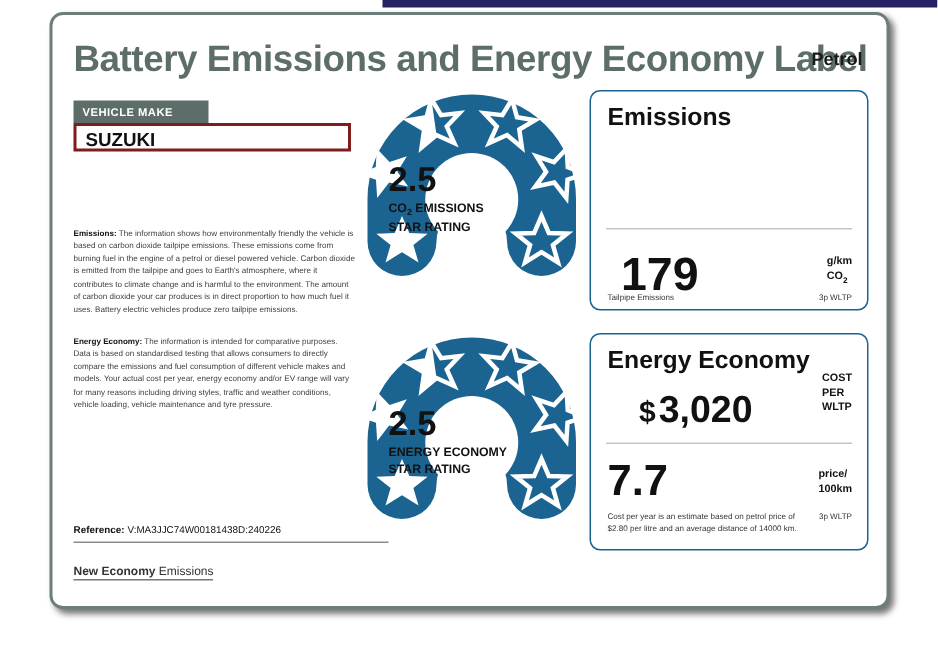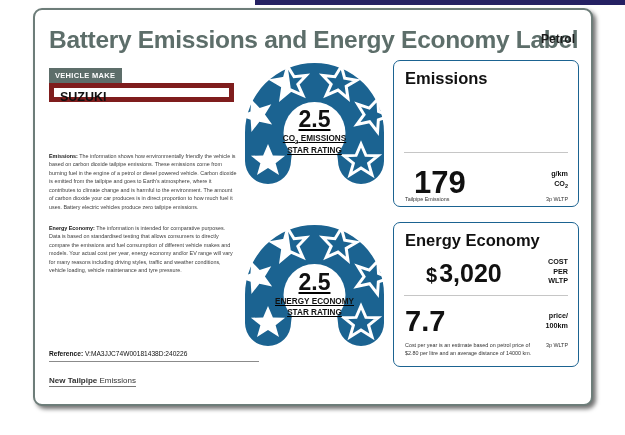--- a/index.html
+++ b/index.html
@@ -31,24 +31,24 @@
   #fuel{
     position:absolute;right:16px;top:22px;
     font-size:12px;font-weight:bold;color:#1a1a1a;
   }
   
   .fieldblock{position:absolute;left:14px;width:185px;}
   .fieldlabel{
     display:inline-block;
     background:#5d6e6a;color:#fff;
     font-size:7.5px;font-weight:bold;letter-spacing:.3px;
-    padding:3px 7px 3px 6px;
+    padding:3px 24px 3px 6px;
   }
   .fieldvalue{
-    border:5px solid #7f1d1d;
+    border:2px solid #7f1d1d;
     height:19px;line-height:19px;
     font-size:12.5px;font-weight:bold;color:#111;
     padding-left:6px;box-sizing:border-box;
     background:#fff;
   }
   #make-block{top:54px;}
   #model-block{top:98px;}
   .para{
     position:absolute;left:14px;width:188px;
     font-size:5.4px;line-height:1.57;color:#3d3d3d;text-align:left;
@@ -69,24 +69,23 @@
     border-bottom:1px solid #777;
     padding-bottom:1px;
   }
   #govt .nz{font-weight:bold;}
   
   .badge{position:absolute;width:145px;height:145px;}
   #badge-co2{left:207px;top:50px;}
   #badge-energy{left:207px;top:212px;}
   .badge svg{display:block;width:145px;height:145px;}
   .badge-center{
-    position:absolute;left:0;top:0;width:145px;height:145px;
-    display:flex;flex-direction:column;align-items:center;justify-content:center;
+    position:absolute;left:17px;top:0;width:145px;height:145px;
+    display:flex;flex-direction:column;align-items:flex-start;justify-content:center;
     pointer-events:none;
-    text-decoration:underline;
   }
   .badge-num{font-size:23px;font-weight:bold;color:#111;line-height:1;margin-bottom:3px;}
   .badge-l1{font-size:8.2px;font-weight:bold;color:#111;line-height:1.25;white-space:nowrap;}
   .badge-l2{font-size:8.2px;font-weight:bold;color:#111;line-height:1.25;white-space:nowrap;}
   .badge-l1 sub{font-size:6px;}
   
   .panel{
     position:absolute;left:358px;width:186px;
     border:1.6px solid #1b6391;
     border-radius:7px;
@@ -103,33 +102,33 @@
     position:absolute;left:10px;right:10px;top:91px;
     border-top:1px solid #c6c6c6;
   }
   .bignum{
     position:absolute;font-weight:bold;color:#111;line-height:1;
   }
   #em-value{left:20px;top:106px;font-size:31px;}
   .unit{
     position:absolute;right:10px;
     font-size:7.2px;font-weight:bold;color:#111;
-    text-align:right;line-height:1.35;
+    text-align:left;line-height:1.35;
   }
   #em-unit{top:108px;}
   #em-unit sub{font-size:5.5px;}
   .footnote{
     position:absolute;
     font-size:5.4px;color:#333;line-height:1.5;
   }
   #em-foot-l{left:11px;top:134px;}
   #em-foot-r{right:10px;top:134px;text-align:right;}
   #ee-cost{left:11px;top:38px;font-size:25px;margin-left:21px;}
   #ee-cost .dollar{font-size:20px;margin-right:2px;}
-  #ee-cost-unit{top:34px;margin-left:30px;}
+  #ee-cost-unit{top:24px;margin-left:30px;}
   #panel-energy .rule{
     position:absolute;left:10px;right:10px;top:72px;
     border-top:1px solid #c6c6c6;
   }
   #ee-litres{left:11px;top:84px;font-size:29px;}
   #ee-litres-unit{top:88px;}
   #ee-foot-l{left:11px;top:118px;width:128px;}
   #ee-foot-r{right:10px;top:118px;text-align:right;}
 </style>
 </head>
@@ -147,21 +146,21 @@
     <div class="fieldvalue">SUZUKI</div>
   </div>
 
 
   <div class="para" id="para-emissions"><b>Emissions:</b><span> The information shows how environmentally friendly the vehicle is based on carbon dioxide tailpipe emissions. These emissions come from burning fuel in the engine of a petrol or diesel powered vehicle. Carbon dioxide is emitted from the tailpipe and goes to Earth's atmosphere, where it contributes to climate change and is harmful to the environment. The amount of carbon dioxide your car produces is in direct proportion to how much fuel it uses. Battery electric vehicles produce zero tailpipe emissions.</span></div>
 
   <div class="para" id="para-energy"><b>Energy Economy:</b><span>  The information is intended for comparative purposes. Data is based on standardised testing that allows consumers to directly compare the emissions and fuel consumption of different vehicle makes and models. Your actual cost per year, energy economy and/or EV range will vary for many reasons including driving styles, traffic and weather conditions, vehicle loading, vehicle maintenance and tyre pressure.</span></div>
 
   <div id="reference"><b>Reference:</b> <span>V:MA3JJC74W00181438D:240226</span></div>
 
-  <div id="govt"><span class="nz">New Tailpipe</span><span> Emissions</span></div>
+  <div id="govt"><span class="nz">New Economy</span><span> Emissions</span></div>
 
   <div class="badge" id="badge-co2">
     <svg viewBox="0 0 145 145" xmlns="http://www.w3.org/2000/svg">
       <defs>
         <path id="starpath" d="M0,-17 L4.9,-5.6 L17.1,-5.25 L7.6,2.3 L11,14 L0,7.1 L-11,14 L-7.6,2.3 L-17.1,-5.25 L-4.9,-5.6 Z"></path>
         <clipPath id="halfclip-a">
             <rect x="-20" y="-20" width="20" height="40"></rect>
           </clipPath>
       </defs>
 

